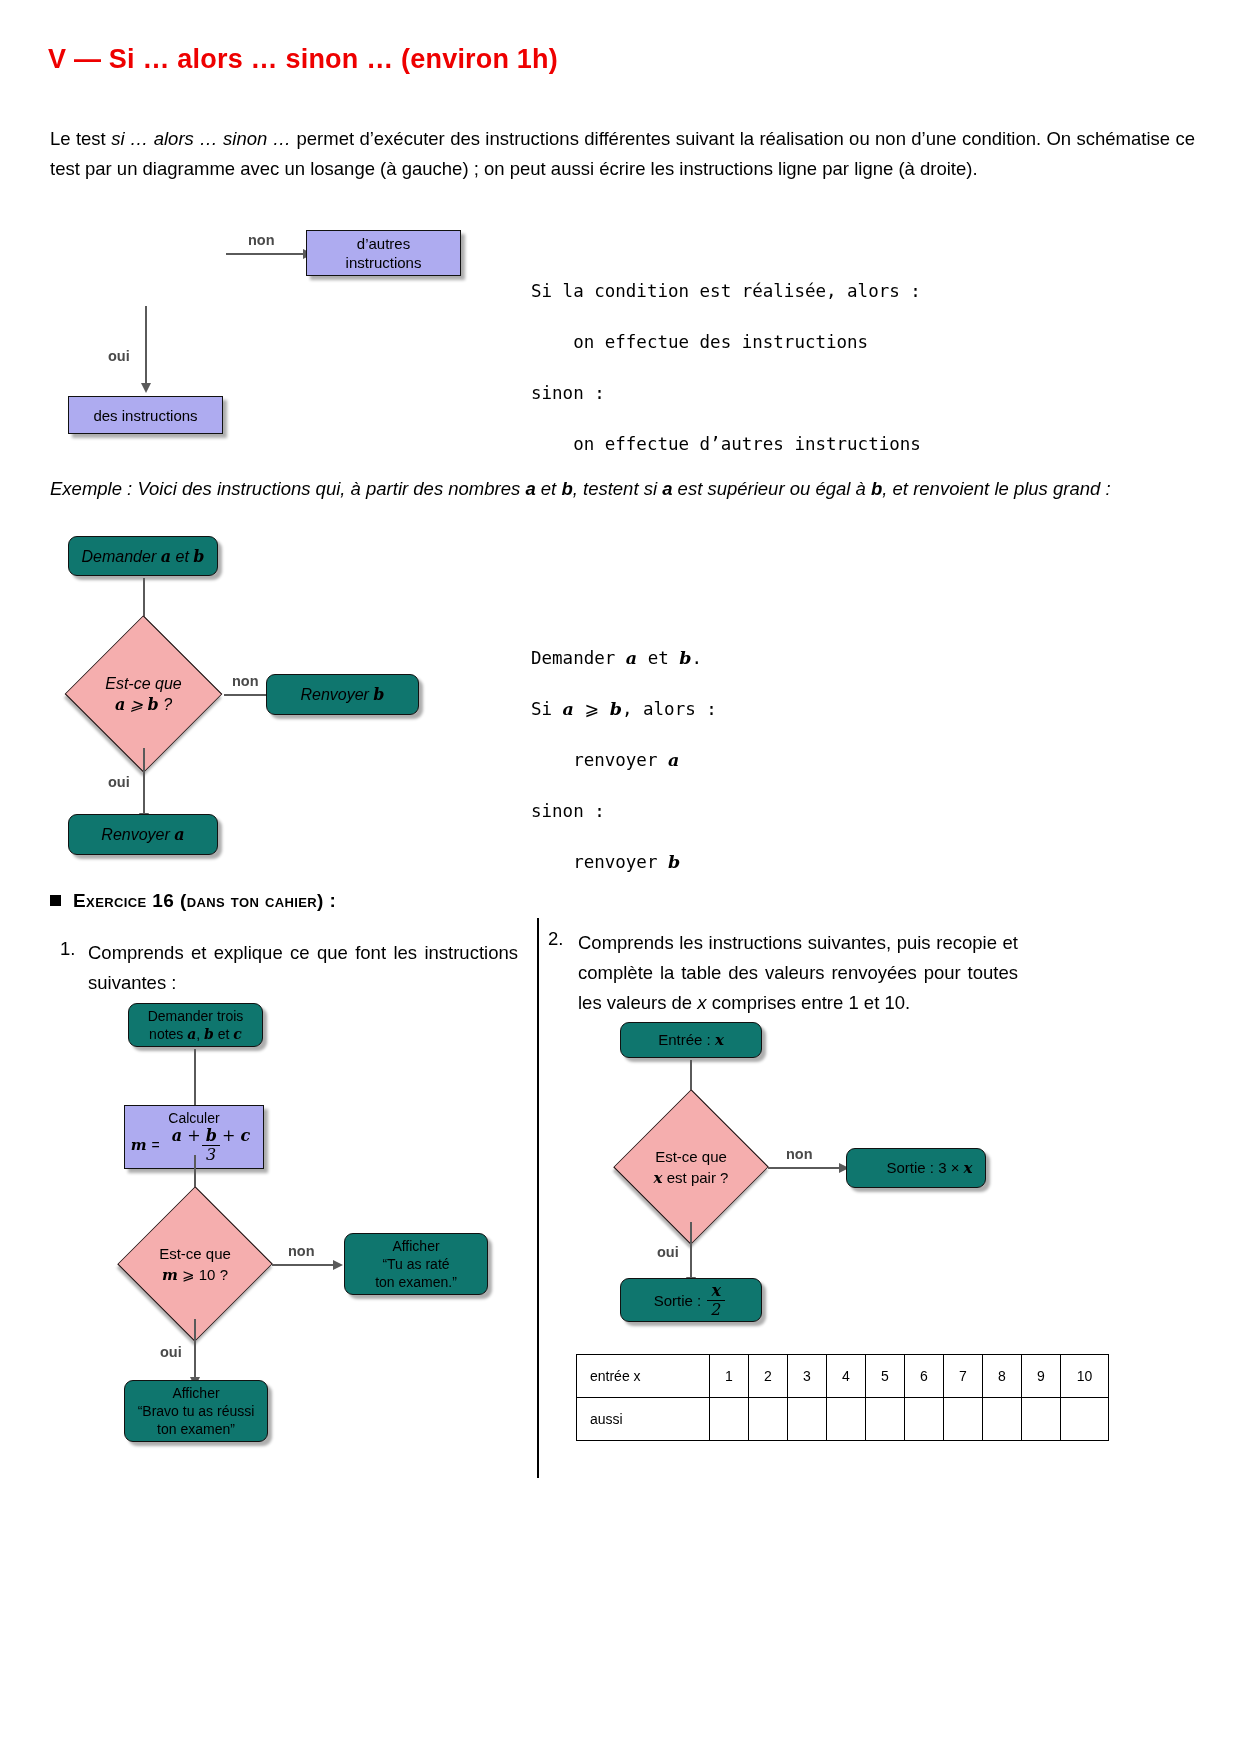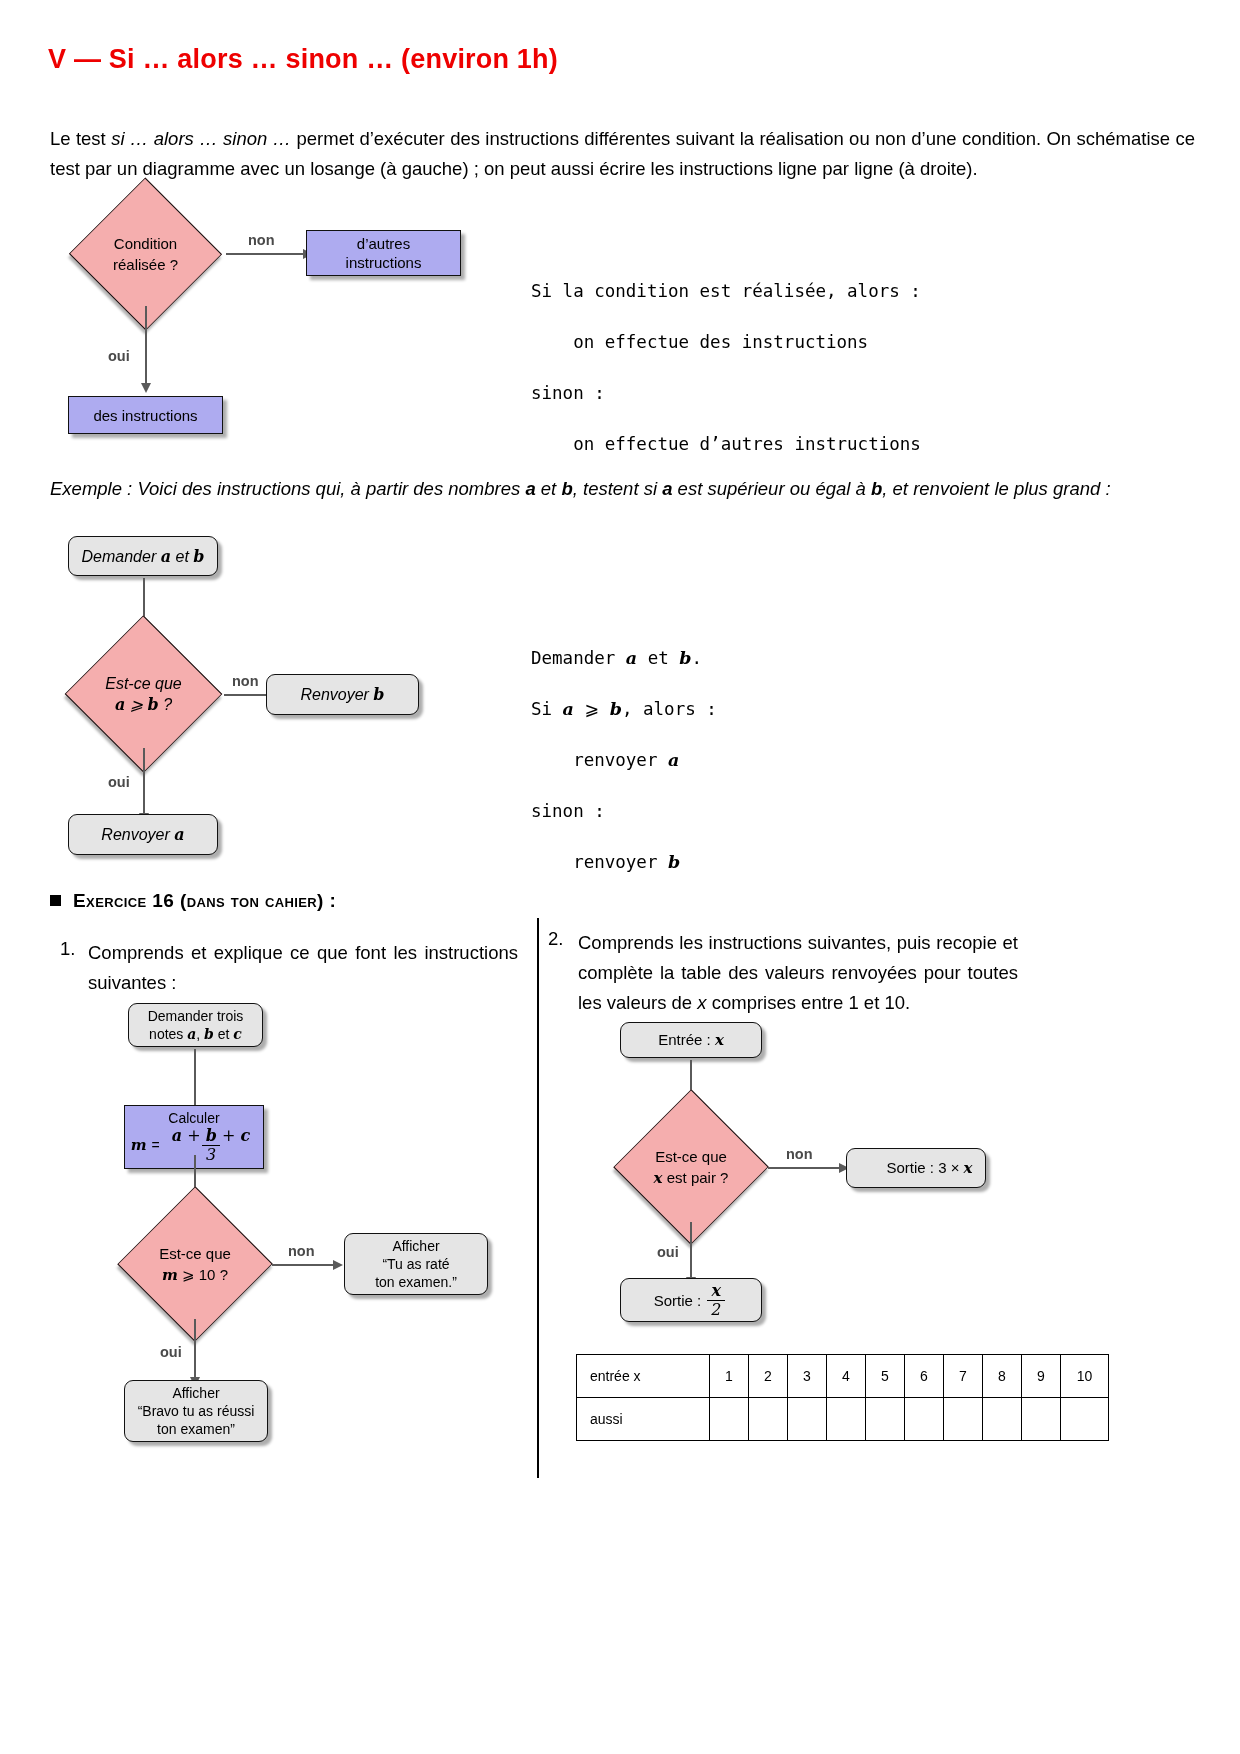--- a/index.html
+++ b/index.html
@@ -105,21 +105,21 @@
     box-sizing: border-box;
     border: 1px solid #111;
     display: flex;
     align-items: center;
     justify-content: center;
     text-align: center;
     font-size: 15px;
     line-height: 19px;
     box-shadow: 4px 4px 3px rgba(0,0,0,0.32);
   }
-  .fc-box.green { background: #e5e5e5; }
+  .fc-box.green { background: #0f766e; }
   .fc-box.blue  { background: #aeabf0; align-items: center; }
   .fc-box.rounded { border-radius: 9px; }
   .fc-box.square  { border-radius: 0; }
   .fc-box.italic  { font-style: italic; font-size: 16px; }
 
   .diamond {
     position: absolute;
   }
   .diamond .shape {
     position: absolute;
@@ -207,27 +207,20 @@
 </style>
 </head>
 <body>
 
 <div class="page">
 
   <div class="section-title">V — Si … alors … sinon … (environ 1h)</div>
 
   <div class="intro">Le test <i>si … alors … sinon …</i> permet d’exécuter des instructions différentes suivant la réalisation ou non d’une condition. On schématise ce test par un diagramme avec un losange (à gauche) ; on peut aussi écrire les instructions ligne par ligne (à droite).</div>
 
-  <div class="diamond" style="left:68px; top:204px; width:155px; height:100px;">
-    <div class="shape" style="transform:rotate(45deg) scale(0.70,1.08);"></div>
-    <div class="dtext">
-      <span>Condition</span>
-      <span>réalisée ?</span>
-    </div>
-  </div>
 
   <div class="arrow-h" style="left:226px; top:253px; width:78px;"></div>
   <div class="edge-label" style="left:248px; top:232px;">non</div>
 
   <div class="fc-box blue square" style="left:306px; top:230px; width:155px; height:46px; flex-direction:column;">
     <span>d’autres</span>
     <span>instructions</span>
   </div>
 
   <div class="arrow-v" style="left:145px; top:306px; height:78px;"></div>

